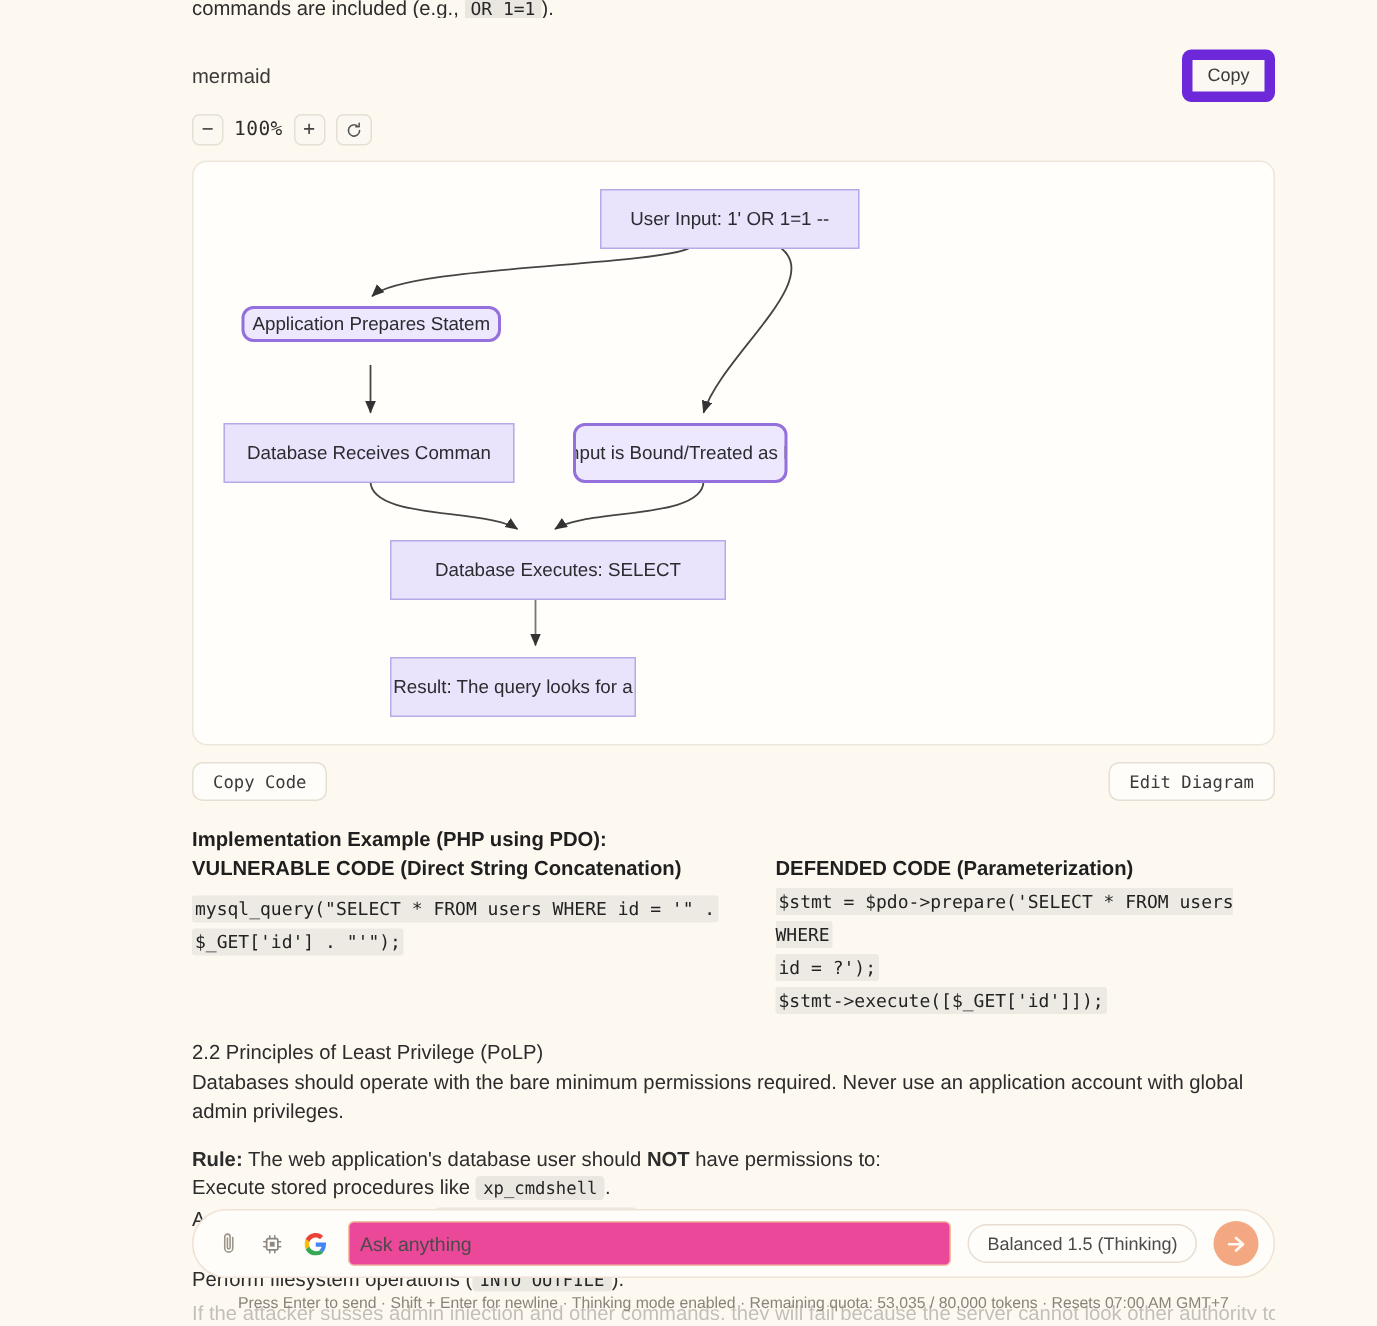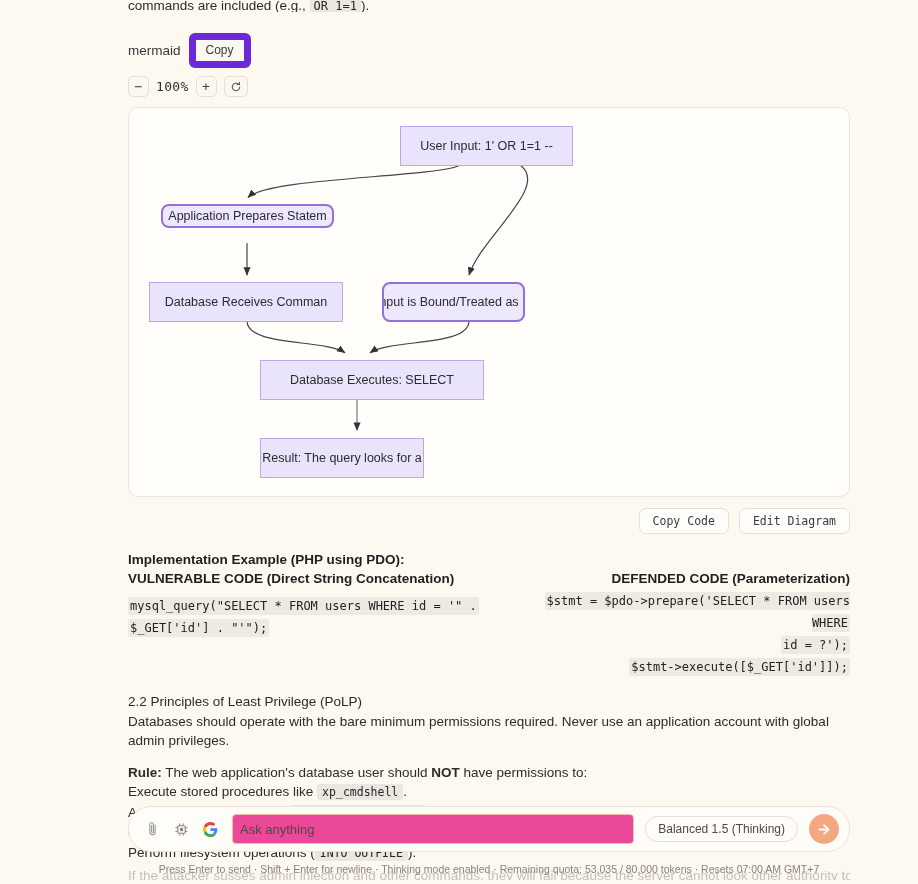--- a/index.html
+++ b/index.html
@@ -33,20 +33,21 @@
     margin-top: -4px;
     white-space: nowrap;
   }
   .clipped-top .inline-code { background:#EAE7E1; padding:1px 4px; border-radius:3px;
     font-family:"DejaVu Sans Mono", monospace; font-size:12px; }
 
   
   .mermaid-head {
     display: flex; align-items: center; gap: 8px;
     margin-top: 21px;
+    justify-content: space-between;
   }
   .mermaid-label { font-size: 13.5px; color: #3a3a3a; }
   .copy-btn {
     font-size: 12px; color: #3a3a3a;
     background: #FBF7F1;
     border: 7px solid #6d28d9;
     border-radius: 6px;
     padding: 3px 10px;
     cursor: pointer;
     line-height: 15px;
@@ -91,38 +92,38 @@
     font-size: 12.5px;
     white-space: nowrap;
     overflow: hidden;
     padding: 0 14px;
   }
   .node.sq { border: 1.3px solid #B9A9E8; }
   .node.rnd { border: 2px solid #9370DB; border-radius: 8px; background:#EDE8FD; }
 
   
   .diagram-actions {
-    display: flex; justify-content: flex-end; gap: 10px;
+    display: flex; justify-content: space-between; gap: 10px;
     margin-top: 11px;
   }
   .act-btn {
     font-family: "DejaVu Sans Mono", monospace;
     font-size: 11.5px; color: #3a3a3a;
     background: #FFFDF9;
     border: 1px solid #E6DFD4;
     border-radius: 7px;
     padding: 5px 13px;
     cursor: pointer;
   }
 
   
   .h-bold { font-size: 13.5px; font-weight: bold; color:#1f1f1f; margin-top: 18px; }
   .two-col { display:flex; gap: 0; margin-top: 4px; }
   .col { width: 361px; }
-  .col.right { padding-left: 28px; text-align: right; }
+  .col.right { padding-left: 28px; }
   .col-head { font-size: 13.5px; font-weight: bold; color:#1f1f1f; }
 
   .code-block {
     margin-top: 9px;
     font-family: "DejaVu Sans Mono", monospace;
     font-size: 12px;
     color: #222;
     line-height: 22px;
   }
   .code-block span.cl {

